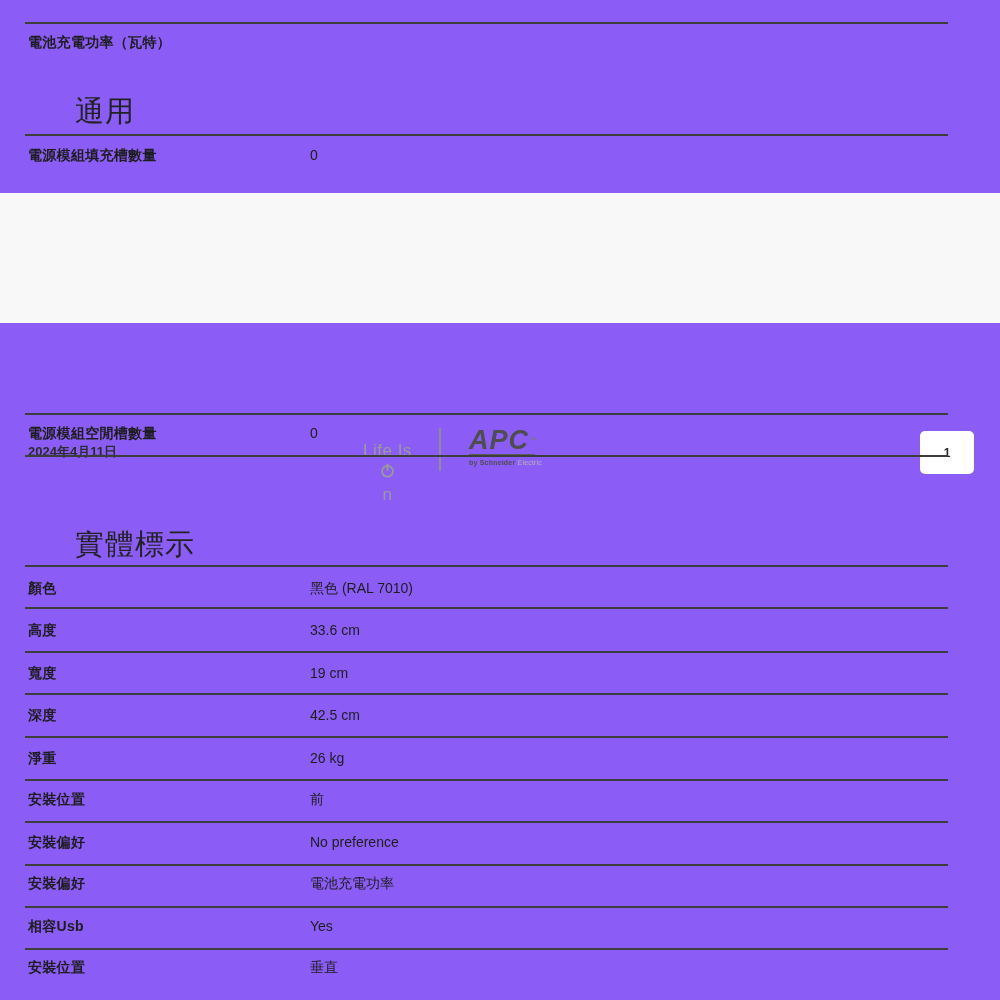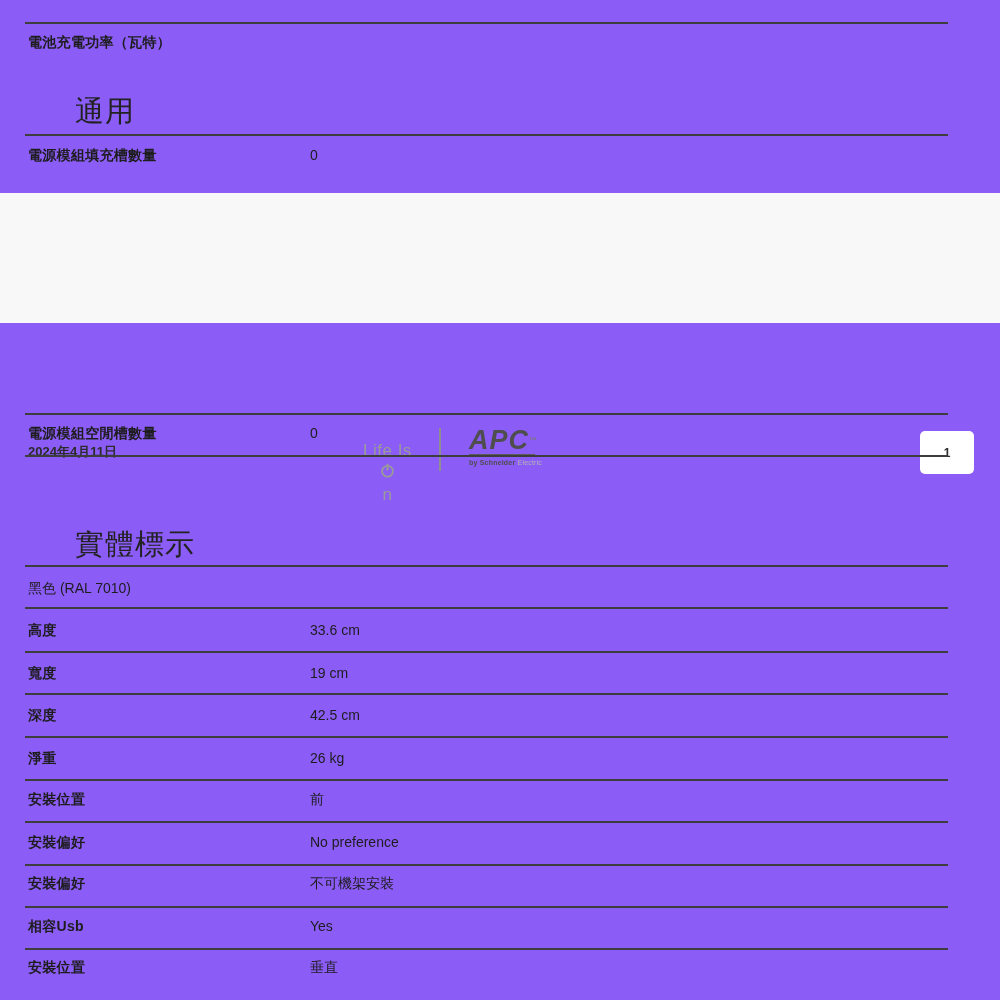--- a/index.html
+++ b/index.html
@@ -80,20 +80,21 @@
   <div class="spec-row" style="top:425px">
     <div class="label">電源模組空閒槽數量</div>
     <div class="value">0</div>
   </div>
   <div class="rule" style="top:455px"></div>
 
   <div class="section-title" style="top:529px">實體標示</div>
   <div class="rule" style="top:565px"></div>
 
   <div class="spec-row" style="top:580px">
+    <div class="label">顏色</div>
     <div class="value">黑色 (RAL 7010)</div>
   </div>
   <div class="rule" style="top:607px"></div>
 
   <div class="spec-row" style="top:622px">
     <div class="label">高度</div>
     <div class="value">33.6 cm</div>
   </div>
   <div class="rule" style="top:651px"></div>
 
@@ -122,21 +123,21 @@
   <div class="rule" style="top:821px"></div>
 
   <div class="spec-row" style="top:834px">
     <div class="label">安裝偏好</div>
     <div class="value">No preference</div>
   </div>
   <div class="rule" style="top:864px"></div>
 
   <div class="spec-row" style="top:875px">
     <div class="label">安裝偏好</div>
-    <div class="value">不可機架安裝</div>
+    <div class="value">電池充電功率</div>
   </div>
   <div class="rule" style="top:906px"></div>
 
   <div class="spec-row" style="top:918px">
     <div class="label">相容Usb</div>
     <div class="value">Yes</div>
   </div>
   <div class="rule" style="top:948px"></div>
 
   <div class="spec-row" style="top:959px">

